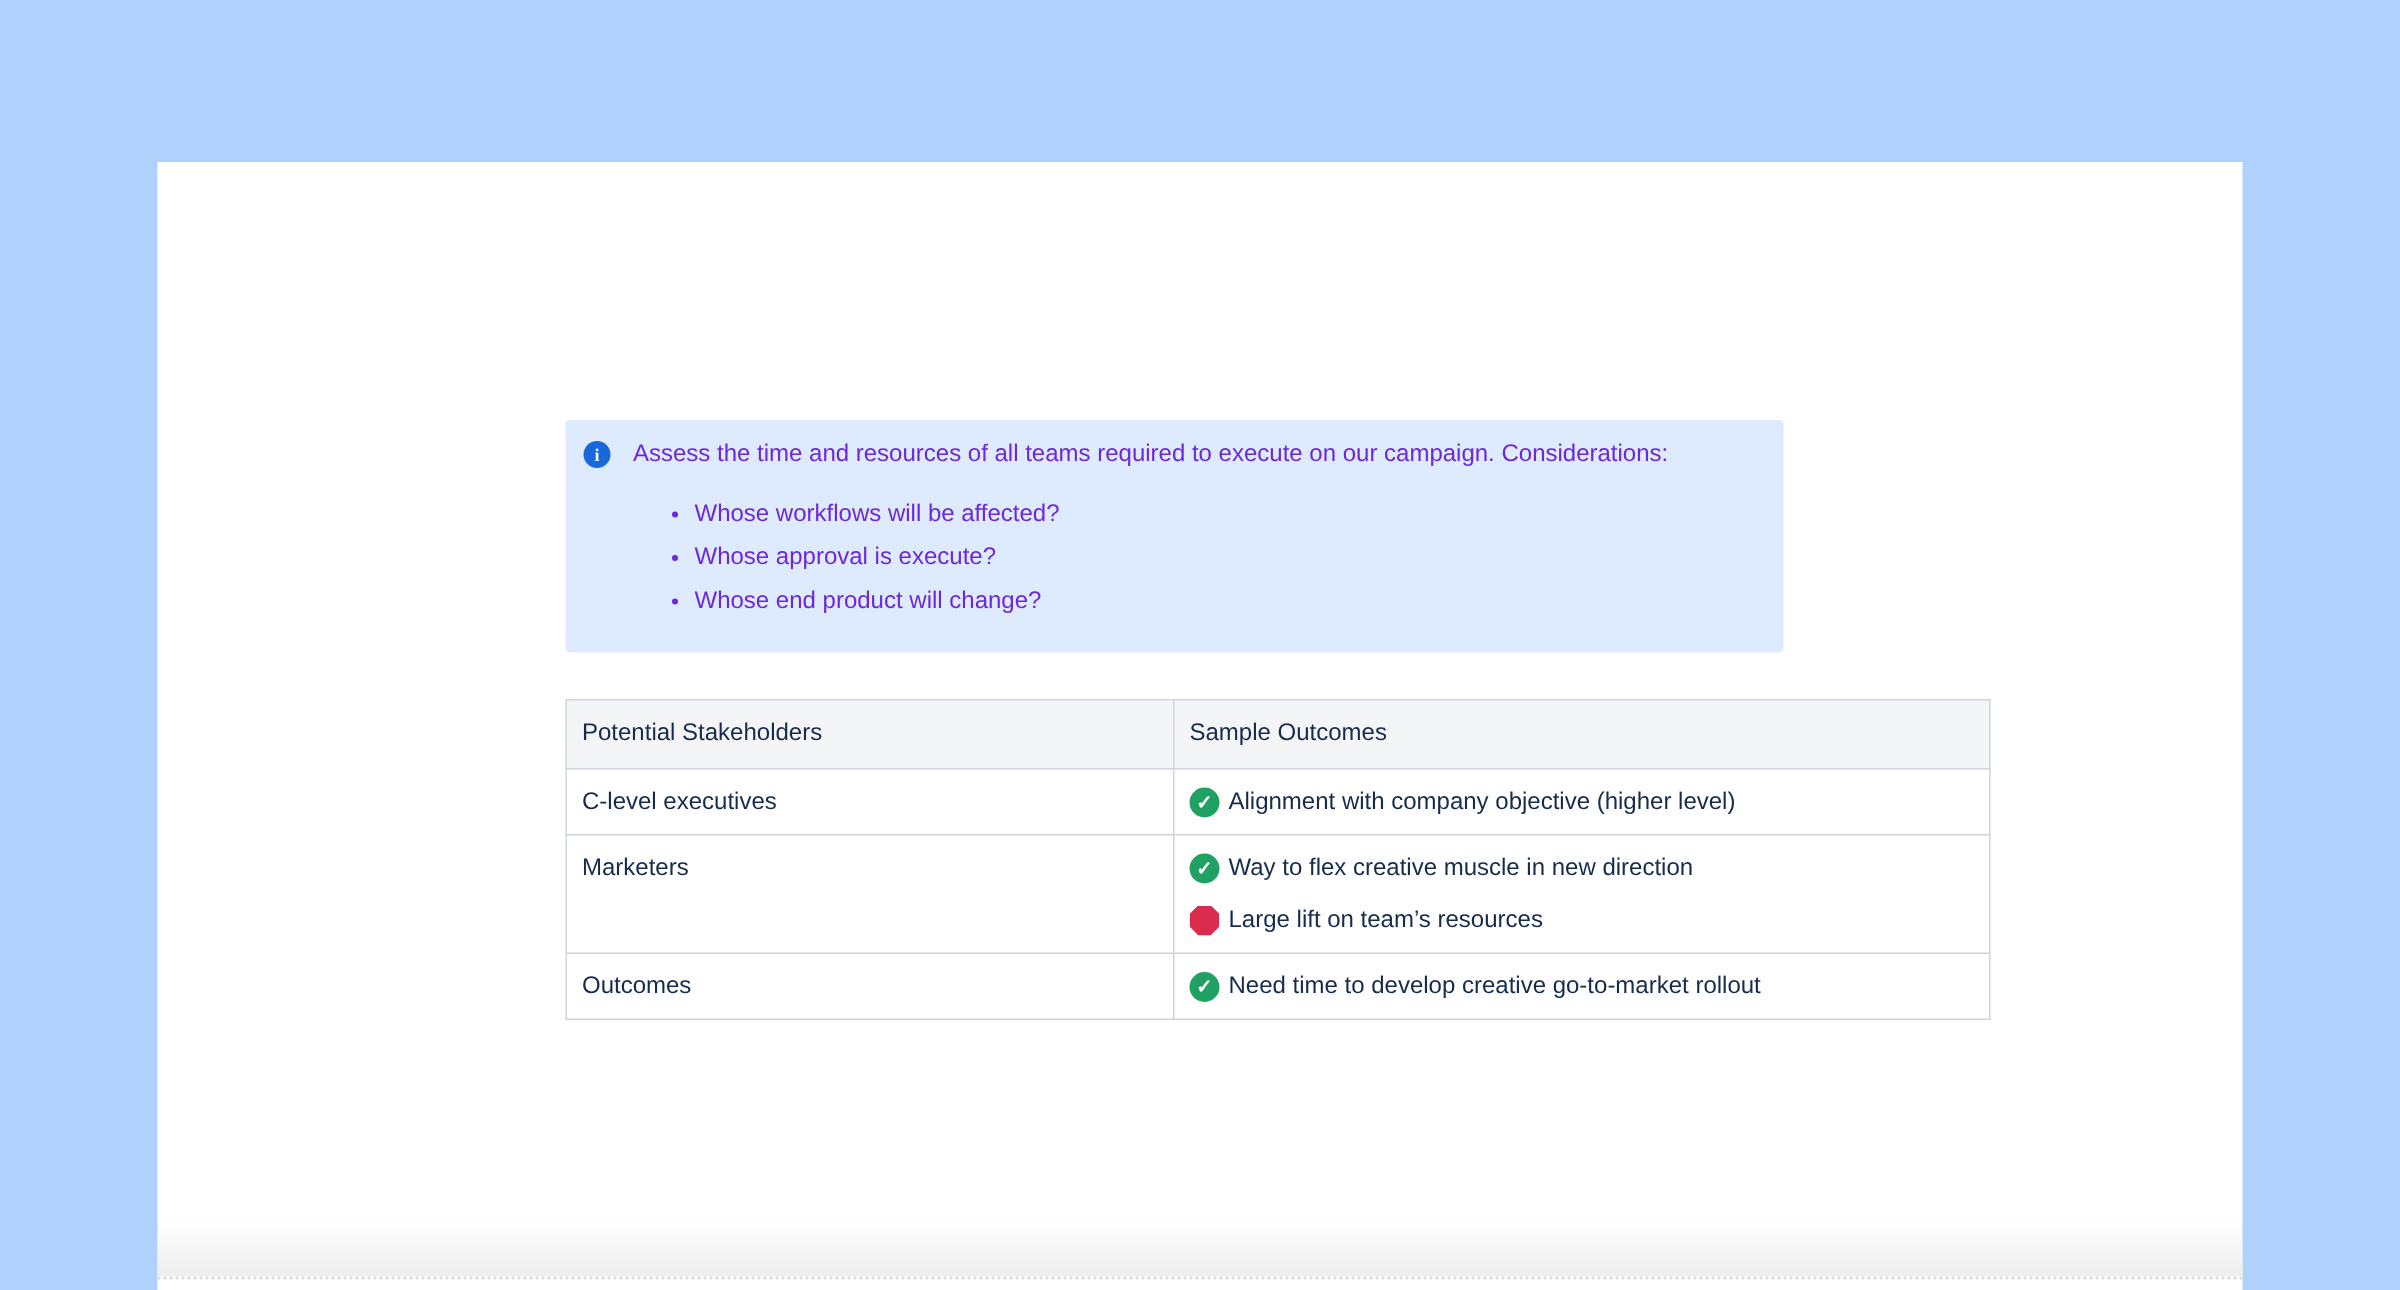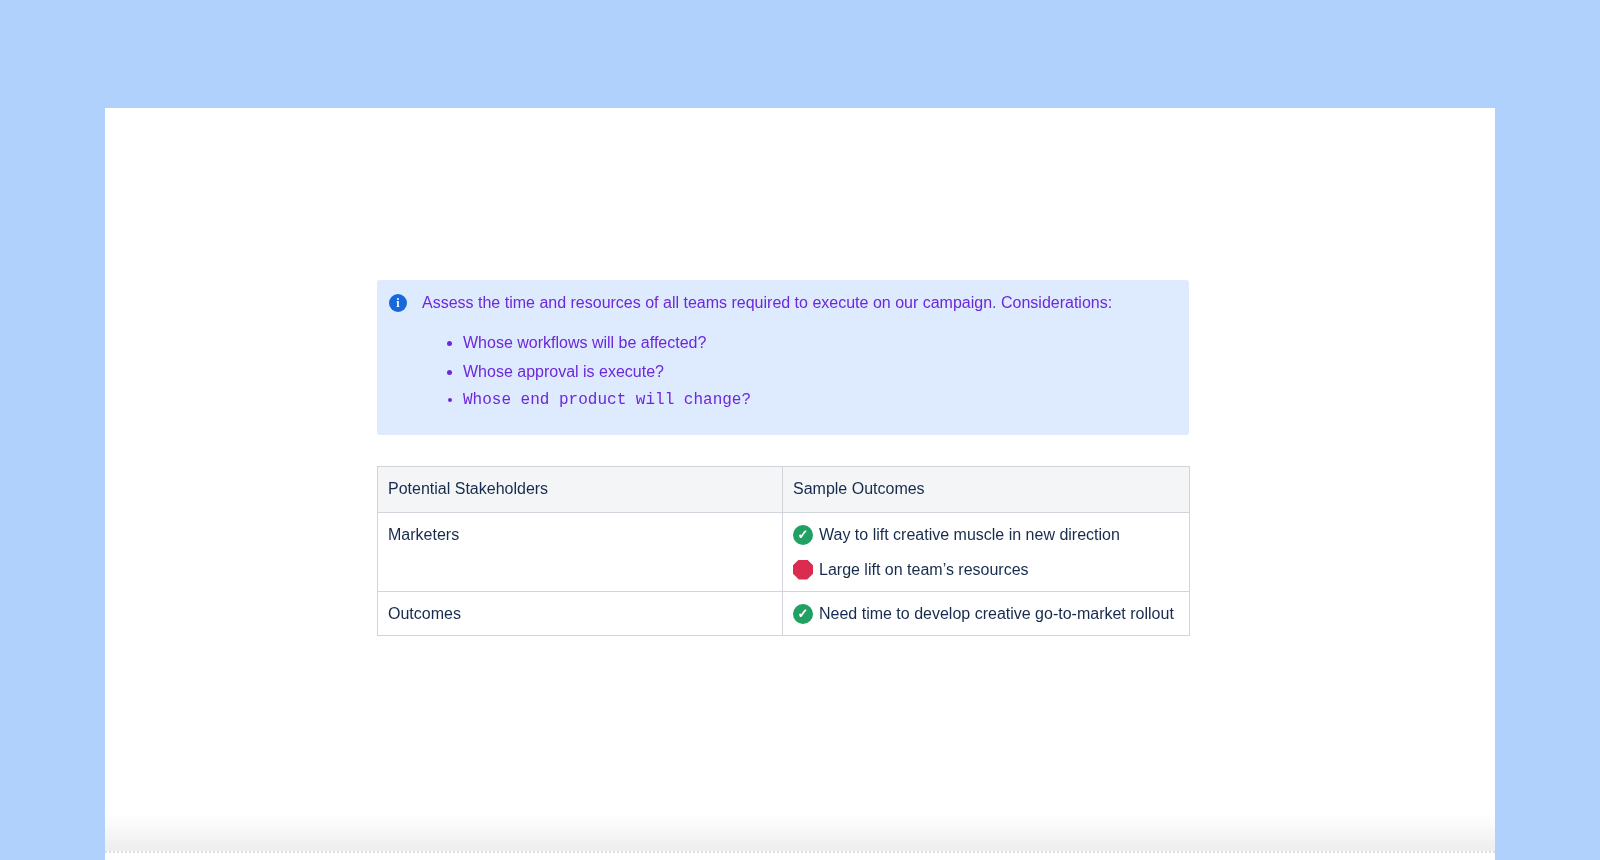--- a/index.html
+++ b/index.html
@@ -49,27 +49,27 @@
     display: flex; align-items: center; justify-content: center;
     font-family: "Liberation Serif", serif;
   }
   .info-content { flex: 1 1 auto; color: #6d28d9; font-size: 16px; line-height: 21px; }
   .info-intro { margin: 0 0 19px 0; }
   .info-content ul {
     margin: 0; padding-left: 41px;
     list-style: disc;
   }
   .info-content li { margin-bottom: 8px; }
-  .info-content li:last-child { margin-bottom: 12px; font-family: Liberation Mono, monospace; }
+  .info-content li:last-child { margin-bottom: 12px; }
 
   
   .stakeholder-table {
     position: absolute;
     left: 272px; top: 358px;
-    width: 813px;
+    width: 950px;
     border-collapse: collapse;
     table-layout: fixed;
     font-size: 16px;
     color: #172B4D;
   }
   .stakeholder-table col.c1 { width: 405px; }
   .stakeholder-table th, .stakeholder-table td {
     border: 1px solid #D0D4DB;
     text-align: left;
     vertical-align: top;
@@ -139,25 +139,34 @@
         <col class="c2">
       </colgroup>
     <thead>
       <tr>
         <th>Potential Stakeholders</th>
         <th>Sample Outcomes</th>
       </tr>
     </thead>
     <tbody>
         <tr>
+    <td>C-level executives</td>
+    <td>
+            <div class="outcome-line">
+              <span class="oicon check">✓</span>
+              <span>Alignment with company objective (higher level)</span>
+            </div>
+          </td>
+  </tr>
+        <tr>
     <td>Marketers</td>
     <td>
             <div class="outcome-line">
               <span class="oicon check">✓</span>
-              <span>Way to lift creative muscle in new direction</span>
+              <span>Way to flex creative muscle in new direction</span>
             </div>
             <div class="outcome-line">
               <span class="oicon stop"></span>
               <span>Large lift on team’s resources</span>
             </div>
           </td>
   </tr>
         <tr>
     <td>Outcomes</td>
     <td>

